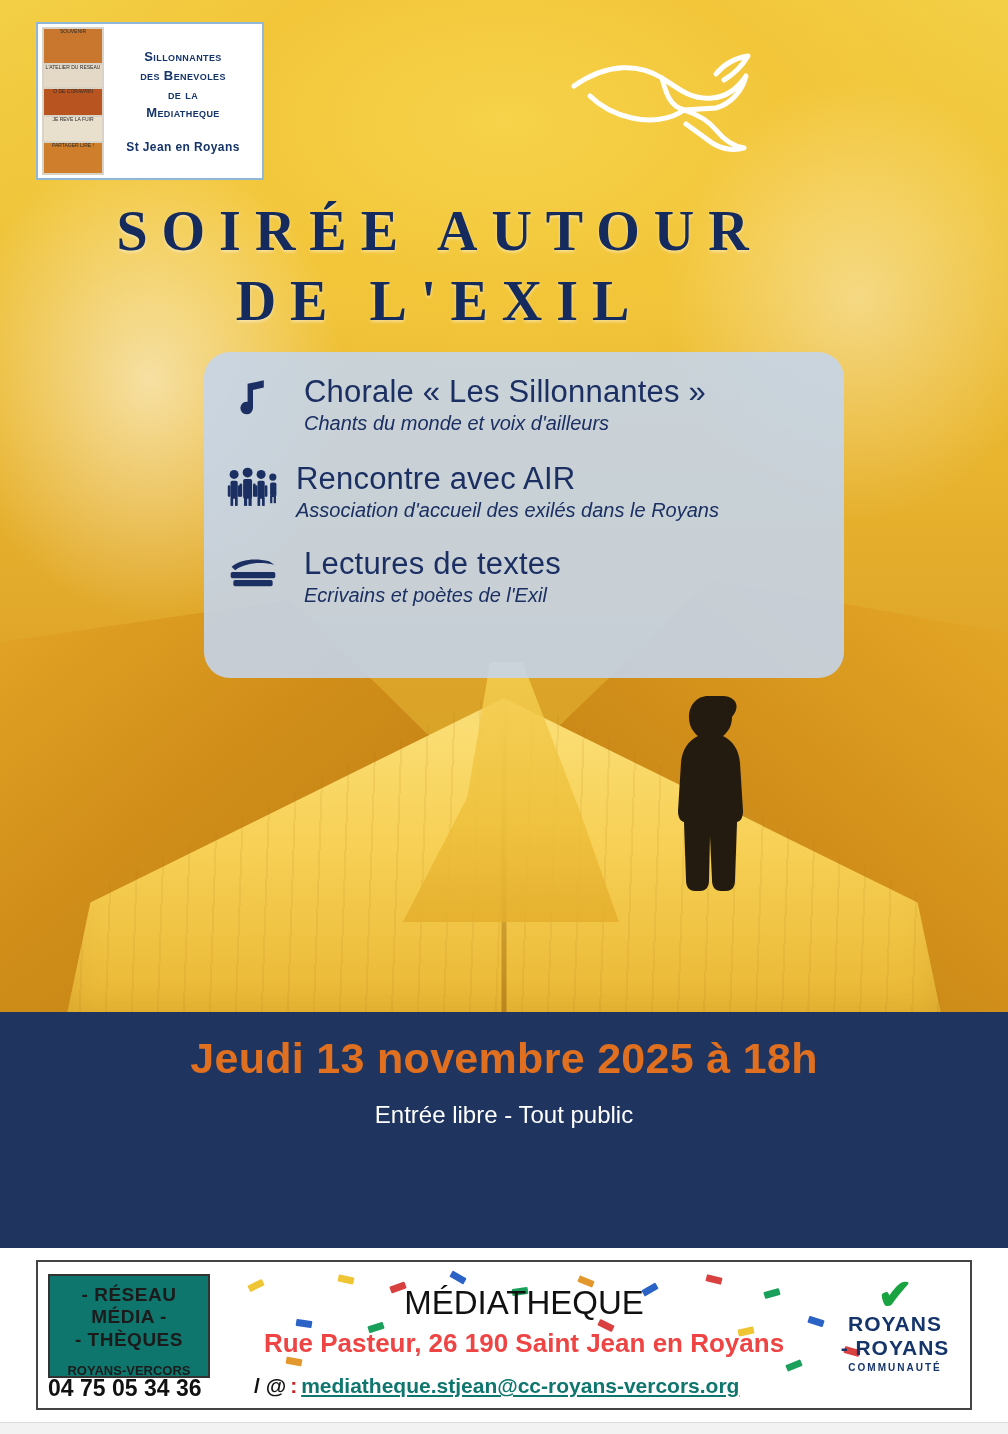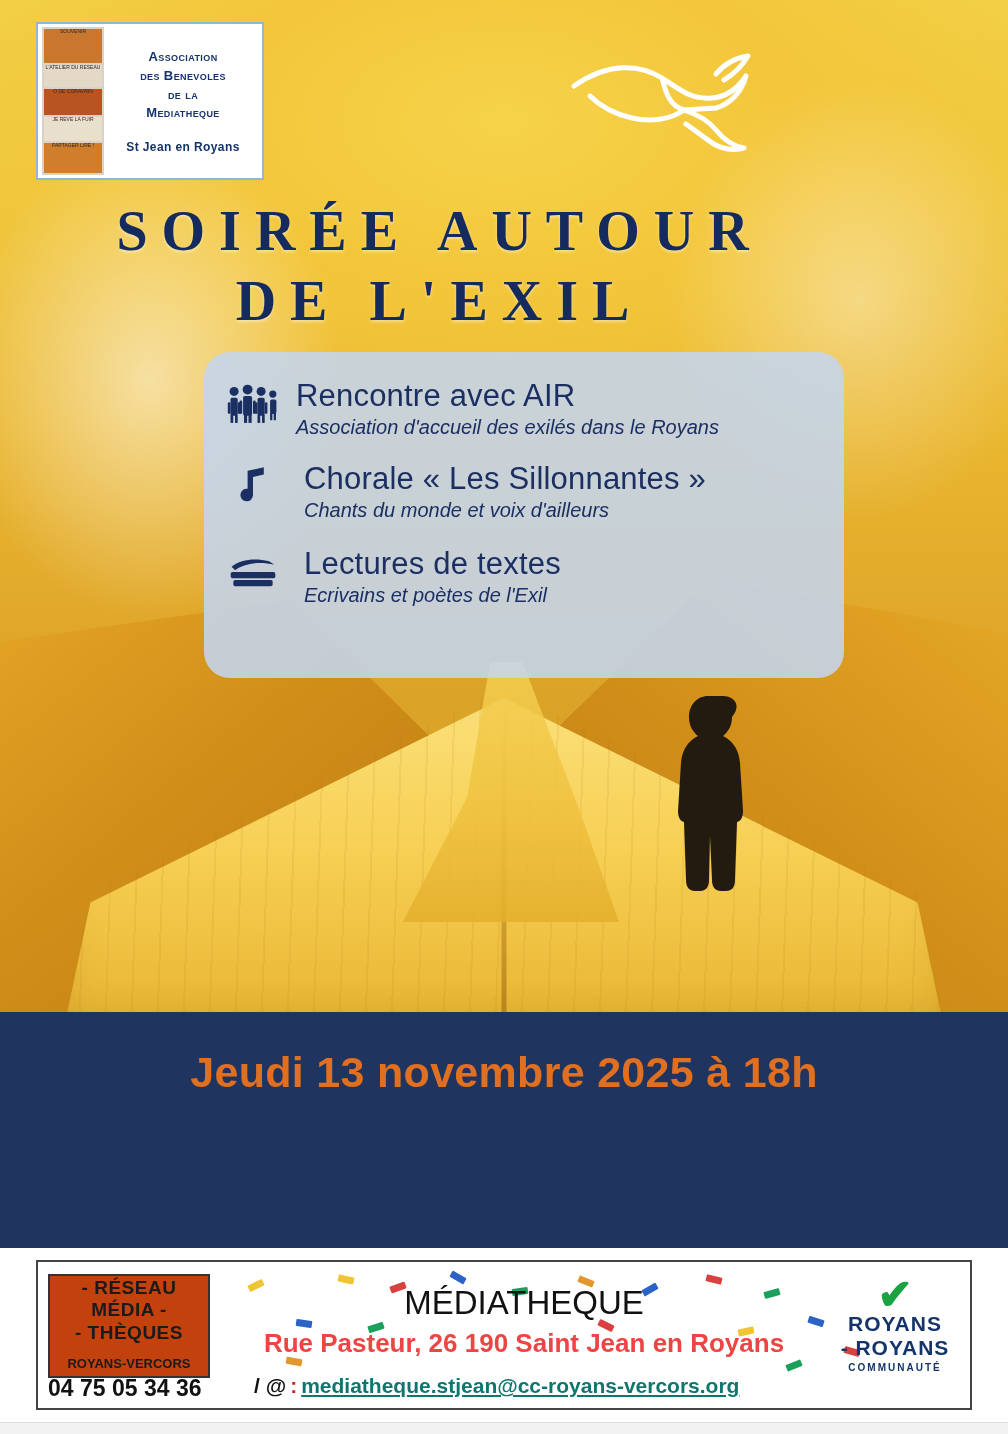--- a/index.html
+++ b/index.html
@@ -154,21 +154,21 @@
   .r2 h3, .r2 p, .r3 h3, .r3 p { padding-left: 8px; }
 
   
   .band {
     position: absolute; left: 0; top: 1012px; width: 1008px; height: 236px;
     background: #1f3560;
     text-align: center;
     color: #ffffff;
   }
   .band .date {
-    margin-top: 36px;
+    margin-top: 22px;
     font-size: 43px; font-weight: bold; color: #e0701f;
     letter-spacing: .3px;
   }
   .band .place {
     margin-top: 16px; font-size: 32px; font-weight: bold;
   }
   .band .free { margin-top: 18px; font-size: 24px; }
   .band .drink { margin-top: 12px; font-size: 24px; }
 
   
@@ -181,24 +181,24 @@
     border: 2px solid #444;
     background: #fff;
     overflow: hidden;
   }
   .confetti { position: absolute; left: 0; top: 0; width: 100%; height: 100%; }
   .confetti i {
     position: absolute; display: block; width: 16px; height: 7px; border-radius: 1px;
   }
   .reseau {
     position: absolute; left: 10px; top: 12px; width: 162px; height: 104px;
-    border: 2px solid #333; background: #c2410c;
+    border: 2px solid #333; background: #0f766e;
     color: #1b1b1b; text-align: center;
     font-size: 19px; font-weight: bold; line-height: 1.18;
-    padding-top: 1px;
+    padding-top: 8px;
     letter-spacing: .5px;
   }
   .reseau .small { font-size: 13px; letter-spacing: 0; margin-top: 12px; }
   .mediatheque {
     position: absolute; left: 186px; top: 22px; width: 600px; text-align: center;
   }
   .mediatheque .m1 { font-size: 33px; font-weight: normal; color: #111; }
   .mediatheque .m2 { font-size: 26px; font-weight: bold; color: #ef4444; margin-top: 6px; }
   .mailline {
     position: absolute; left: 216px; top: 112px; width: 620px;
@@ -264,34 +264,46 @@
 
   <div class="logo">
     <div class="books">
       <span class="b1">SOUVENIR</span>
       <span class="b2">L'ATELIER DU RESEAU</span>
       <span class="b3">O DE CORAVRIN</span>
       <span class="b4">JE REVE LA FUIR</span>
       <span class="b5">PARTAGER LIRE !</span>
     </div>
     <div class="txt">
-      <span class="l">Association</span>
+      <span class="l">Sillonnantes</span>
       <span class="l">des Benevoles</span>
       <span class="l">de la</span>
       <span class="l">Mediatheque</span>
       <span class="sub">St Jean en Royans</span>
     </div>
   </div>
 
   <div class="title">
     <span>SOIRÉE AUTOUR</span>
     <span class="line2">DE L'EXIL</span>
   </div>
 
   <div class="card">
+
+    <div class="row r2">
+      <span class="ico">
+        <svg viewBox="0 0 40 44" width="36" height="40" aria-hidden="true">
+          <g fill="#1b2f62">
+            <path d="M14 4 L32 0 L32 8 L20 11 L20 31 A7 7 0 1 1 14 24 L14 4 Z"></path>
+          </g>
+        </svg>
+      </span>
+      <h3>Chorale « Les Sillonnantes »</h3>
+      <p>Chants du monde et voix d'ailleurs</p>
+    </div>
 
     <div class="row r1">
       <span class="ico">
         <svg viewBox="0 0 60 44" width="54" height="40" aria-hidden="true">
           <g fill="#1b2f62">
             <circle cx="9" cy="8" r="5"></circle>
               <rect x="5" y="15" width="8" height="20" rx="2"></rect>
             <rect x="2" y="20" width="3" height="13" rx="1.5"></rect>
               <rect x="13" y="20" width="3" height="13" rx="1.5"></rect>
             <rect x="5" y="34" width="3" height="9"></rect>
@@ -312,49 +324,38 @@
               <rect x="49" y="17" width="7" height="16" rx="2"></rect>
             <rect x="49" y="32" width="2.5" height="8"></rect>
               <rect x="53" y="32" width="2.5" height="8"></rect>
           </g>
         </svg>
       </span>
       <h3>Rencontre avec AIR</h3>
       <p>Association d'accueil des exilés dans le Royans</p>
     </div>
 
-    <div class="row r2">
-      <span class="ico">
-        <svg viewBox="0 0 40 44" width="36" height="40" aria-hidden="true">
-          <g fill="#1b2f62">
-            <path d="M14 4 L32 0 L32 8 L20 11 L20 31 A7 7 0 1 1 14 24 L14 4 Z"></path>
-          </g>
-        </svg>
-      </span>
-      <h3>Chorale « Les Sillonnantes »</h3>
-      <p>Chants du monde et voix d'ailleurs</p>
-    </div>
-
     <div class="row r3">
       <span class="ico">
         <svg viewBox="0 0 56 44" width="50" height="40" aria-hidden="true">
           <g fill="#1b2f62">
             <path d="M4 16 C14 8 30 6 46 10 L52 14 C36 10 18 12 8 20 Z"></path>
             <rect x="3" y="22" width="50" height="7" rx="2"></rect>
             <rect x="6" y="31" width="44" height="7" rx="2"></rect>
           </g>
         </svg>
       </span>
       <h3>Lectures de textes</h3>
       <p>Ecrivains et poètes de l'Exil</p>
     </div>
   </div>
 
   <div class="band">
     <div class="date">Jeudi 13 novembre 2025 à 18h</div>
+    <div class="free">Entrée libre  -  Tout public</div>
   </div>
 
   <div class="footer">
     <div class="inner">
 
       <div class="confetti">
         <i style="left:300px;top:14px;background:#f0c534;transform:rotate(12deg)"></i>
         <i style="left:352px;top:22px;background:#d94040;transform:rotate(-20deg)"></i>
         <i style="left:412px;top:12px;background:#2a62c6;transform:rotate(30deg)"></i>
         <i style="left:474px;top:26px;background:#1aa05a;transform:rotate(-8deg)"></i>

